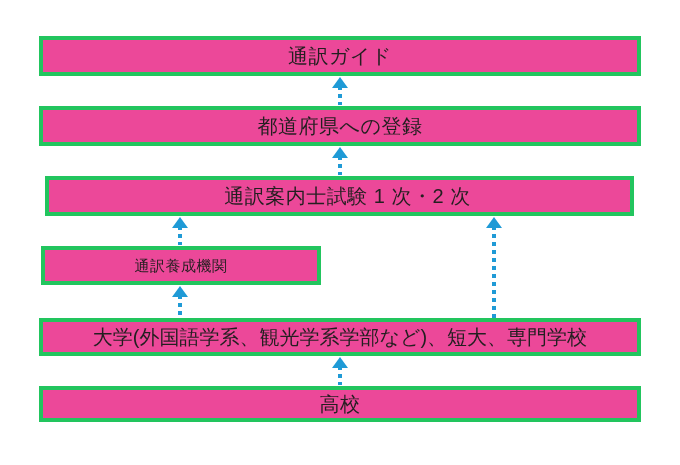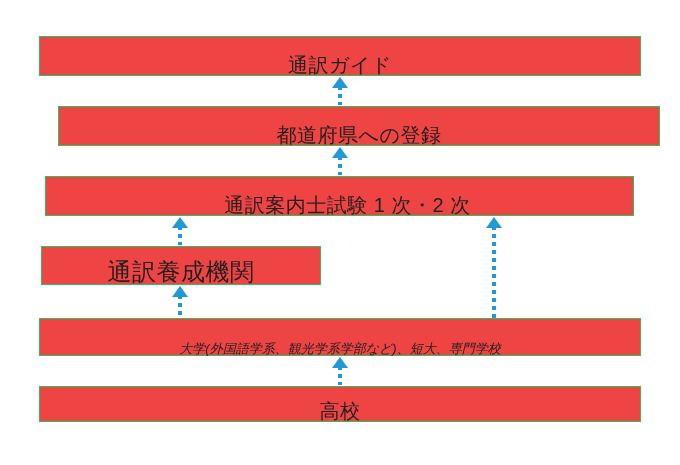--- a/index.html
+++ b/index.html
@@ -13,41 +13,40 @@
   #stage {
     position: relative;
     width: 680px;
     height: 465px;
     background: #ffffff;
     overflow: hidden;
   }
   .node {
     position: absolute;
     box-sizing: border-box;
-    background: #ef4444;
-    border: 1px solid #22c55e;
+    background: #ec4899;
+    border: 4px solid #22c55e;
     display: flex;
-    align-items: flex-end;
+    align-items: center;
     justify-content: center;
   }
   .node-label {
     font-size: 20px;
     line-height: 1;
     color: #231f20;
     letter-spacing: 0.5px;
     white-space: nowrap;
     font-family: "Liberation Sans", "DejaVu Sans", sans-serif;
   }
   .node-narrow .node-label {
-    font-size: 24px;
+    font-size: 15px;
   }
   .node-wide-text .node-label {
-    font-size: 13px;
+    font-size: 20px;
     letter-spacing: 0px;
-    font-style: italic;
   }
 
   
   .arrow {
     position: absolute;
     width: 16px;
   }
   .arrow .shaft {
     position: absolute;
     left: 6px;
@@ -77,21 +76,21 @@
 
   <div class="node" style="left:39px; top:36px; width:602px; height:40px;">
     <span class="node-label">通訳ガイド</span>
   </div>
 
   <div class="arrow" style="left:332px; top:77px; height:28px;">
     <span class="head"></span>
     <span class="shaft"></span>
   </div>
 
-  <div class="node" style="left:39px; top:106px; width:602px; height:40px;margin-left:19px;">
+  <div class="node" style="left:39px; top:106px; width:602px; height:40px;">
     <span class="node-label">都道府県への登録</span>
   </div>
 
   <div class="arrow" style="left:332px; top:147px; height:28px;">
     <span class="head"></span>
     <span class="shaft"></span>
   </div>
 
   <div class="node" style="left:45px; top:176px; width:589px; height:40px;padding-left:16px;">
     <span class="node-label">通訳案内士試験 1 次・2 次</span>

